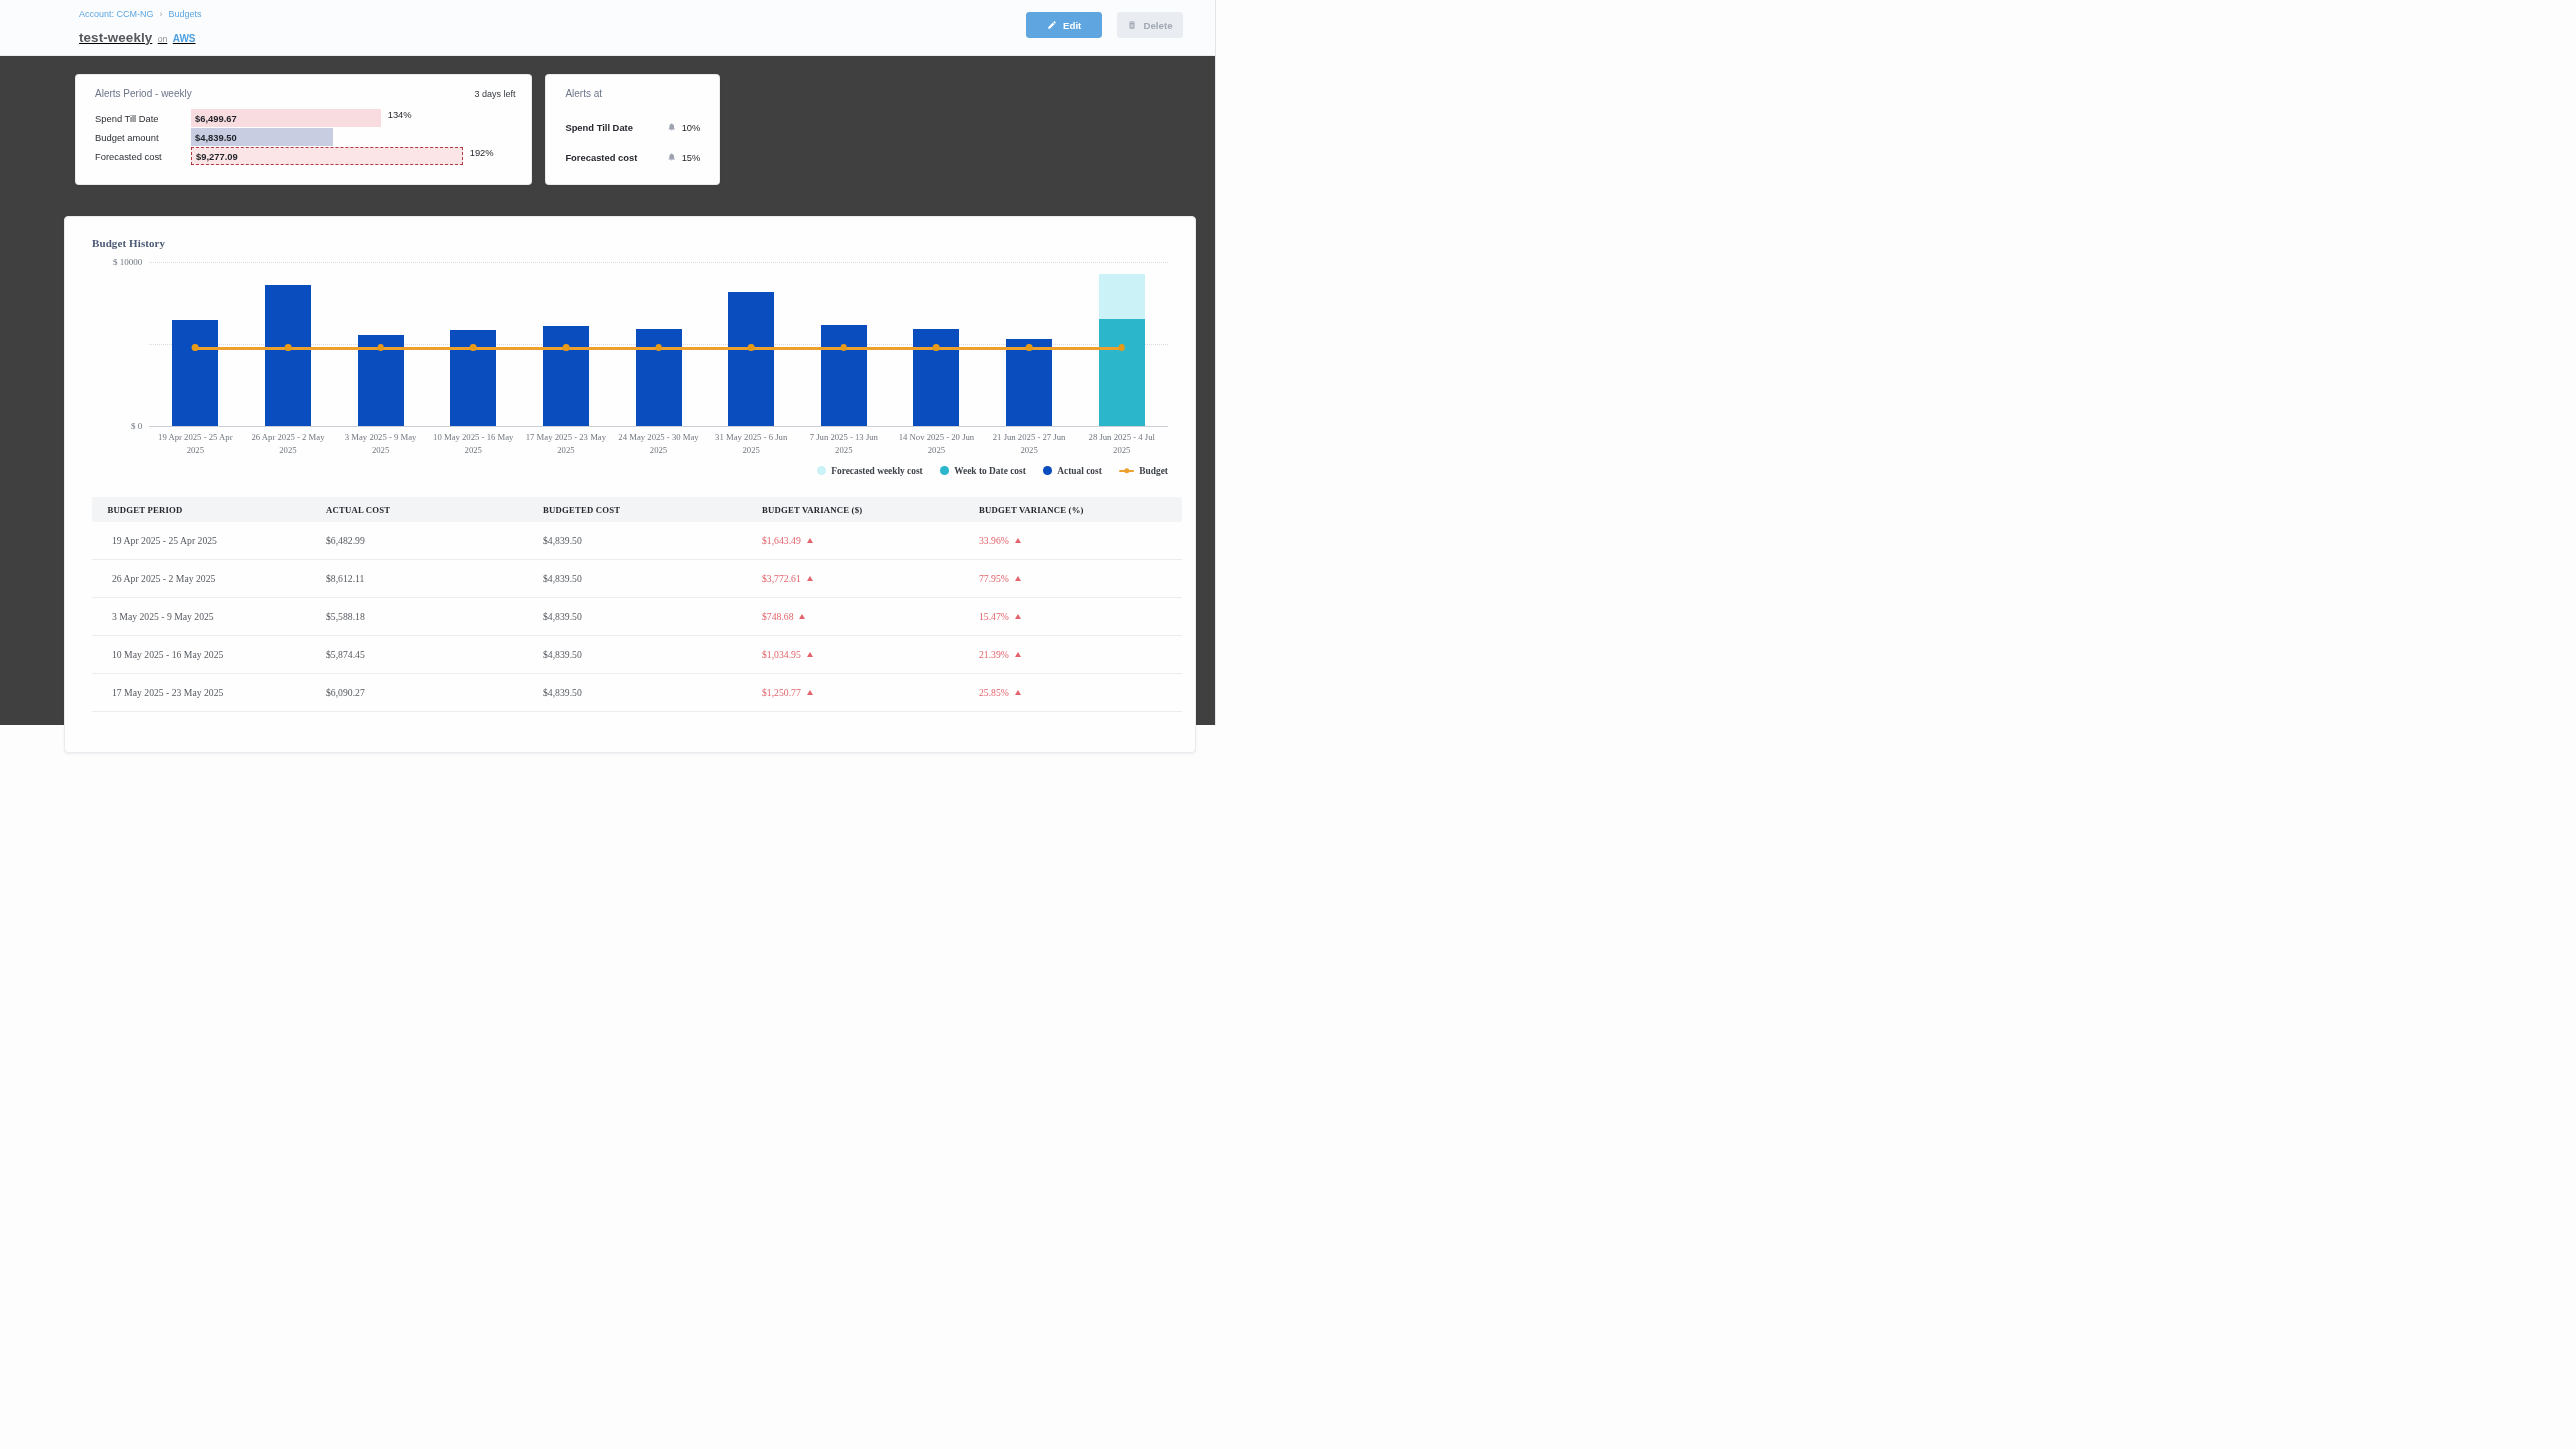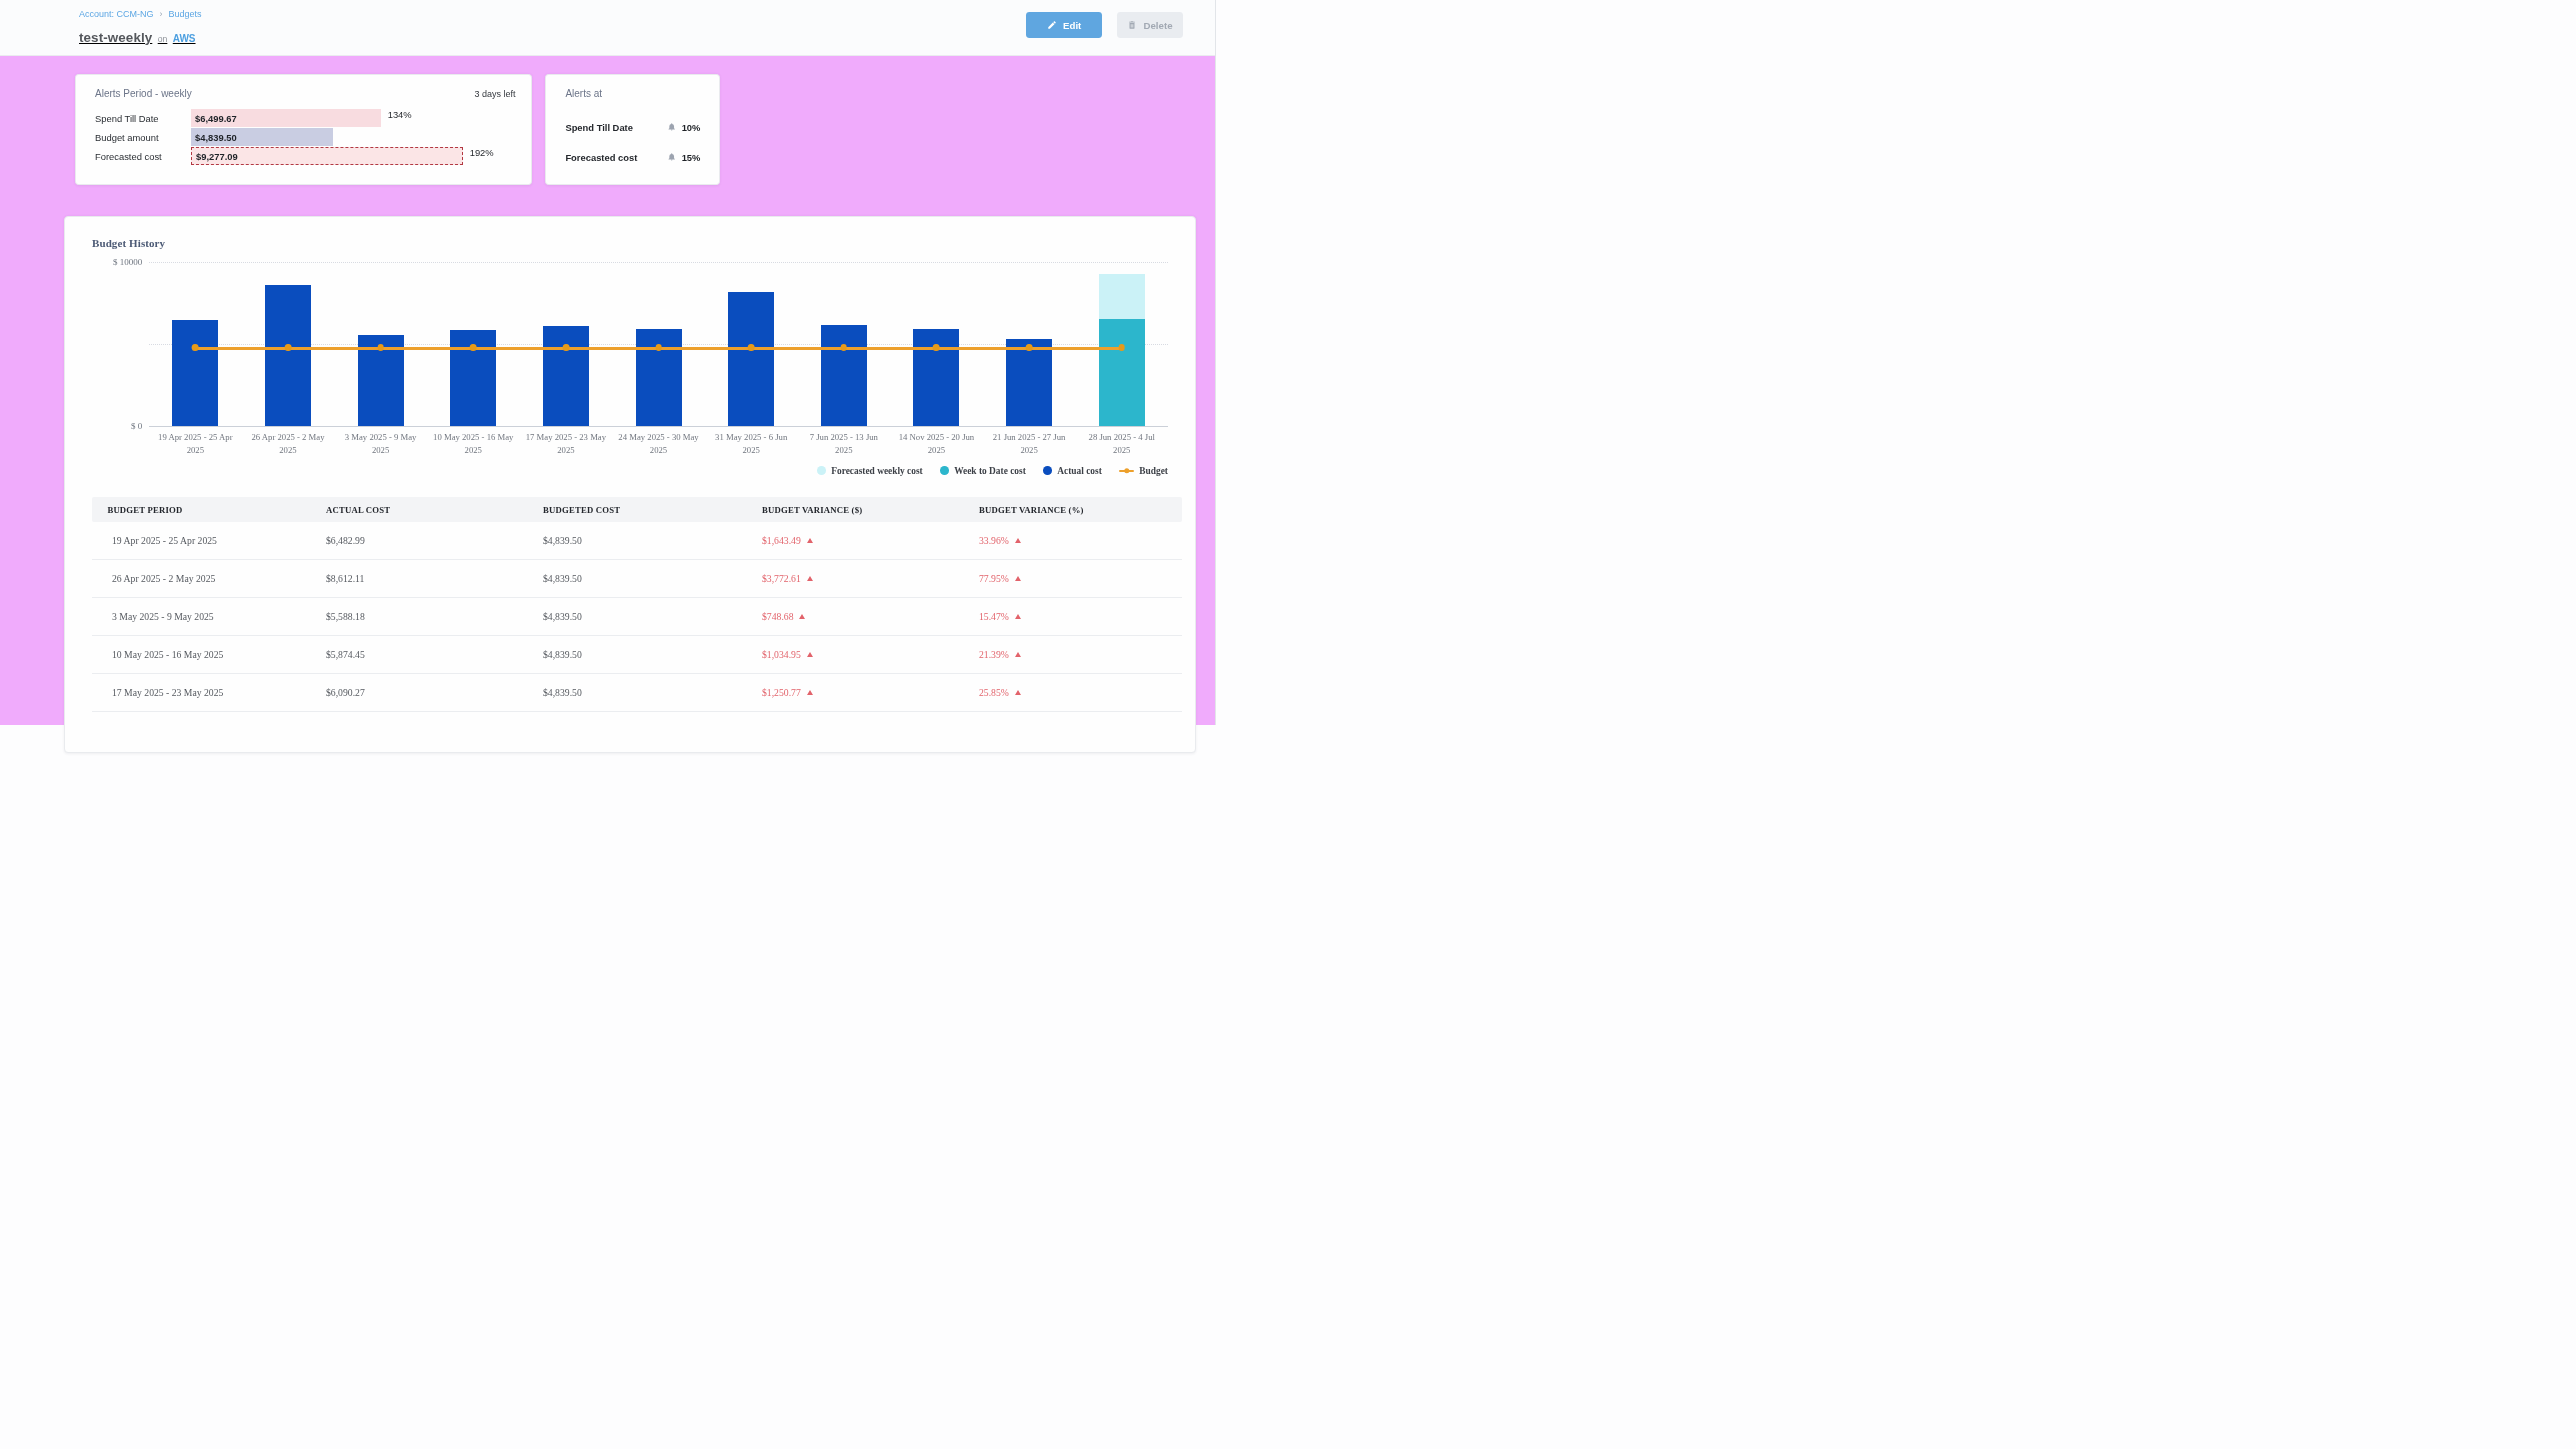--- a/index.html
+++ b/index.html
@@ -1,19 +1,19 @@
 <!DOCTYPE html>
 <html style="font-size:10.7px"><head>
 <meta charset="utf-8">
 <style>
   * { margin:0; padding:0; box-sizing:border-box; }
   html,body { width:1288px; height:725px; overflow:hidden; background:#FDFDFE;
               font-family:"Liberation Sans","DejaVu Sans",sans-serif; }
   .app { position:absolute; left:0; top:0; width:1216px; height:725px;
-         background:#f0abfc; border-right:0.7px solid #E2E5E9; }
+         background:#404040; border-right:0.7px solid #E2E5E9; }
   .right-gutter { position:absolute; left:1217px; top:0; width:71px; height:725px; background:#FDFDFE; }
 
   
   .topbar { position:relative; height:56px; background:#FBFCFD; border-bottom:0.7px solid #EAECEF; }
   .breadcrumb { position:absolute; left:79px; top:8.7px; font-size:9px; color:#5CA6E3; }
   .breadcrumb .crumb { color:#5CA6E3; cursor:pointer; }
   .breadcrumb .sep { color:#9AA7B6; margin:0 6px; font-size:8.7px; }
   .title-row { position:absolute; left:79px; top:29.5px; display:flex; align-items:baseline; gap:5.4px;text-decoration:underline; }
   .page-title { font-size:13.4px; font-weight:700; color:#54575C; letter-spacing:0.1px; }
   .title-on { font-size:8.7px; color:#8F939A; }
@@ -42,21 +42,21 @@
   .bp-bar-spend { background:#F8DCE0; }
   .bp-bar-budget { background:#C9CDE2; }
   .bp-bar-forecast { background:#FBE5E6; border:1px dashed #B23842; }
   .bp-value { padding-left:4px; font-size:9.4px; font-weight:600; color:#1F2328; white-space:nowrap; }
   .bp-pct { margin-left:6.7px; font-size:9.4px; font-weight:500; color:#26292E; }
 
   .alerts-card { width:175px; height:111px; padding:12.7px 19px 0 19px; }
   .alert-rows { margin-top:13.4px; }
   .alert-row { display:flex; align-items:center; height:30px; }
   .alert-label { flex:1; font-size:9.4px; font-weight:600; color:#25282D; }
-  .alert-pct { margin-left:5px; font-size:9.4px; font-weight:700; color:#1F2227;text-align:right; }
+  .alert-pct { margin-left:5px; font-size:9.4px; font-weight:400; color:#1F2227;text-align:right; }
 
   
   .history-card { position:absolute; left:64px; top:216px; width:1132px; height:537px;
                   padding:20px 27px 0 27px; border-radius:4px;font-family:Liberation Serif, serif; }
   .history-title { font-size:11px; font-weight:700; color:#4C5A75; letter-spacing:0.1px; }
 
   .chart-grid { display:flex; margin-top:13px; }
   .y-labels { position:relative; width:57px; }
   .y-label { position:absolute; right:6.7px; font-size:9px; color:#6F7680; white-space:nowrap; }
   .y-label.top { top:-5.4px; }

